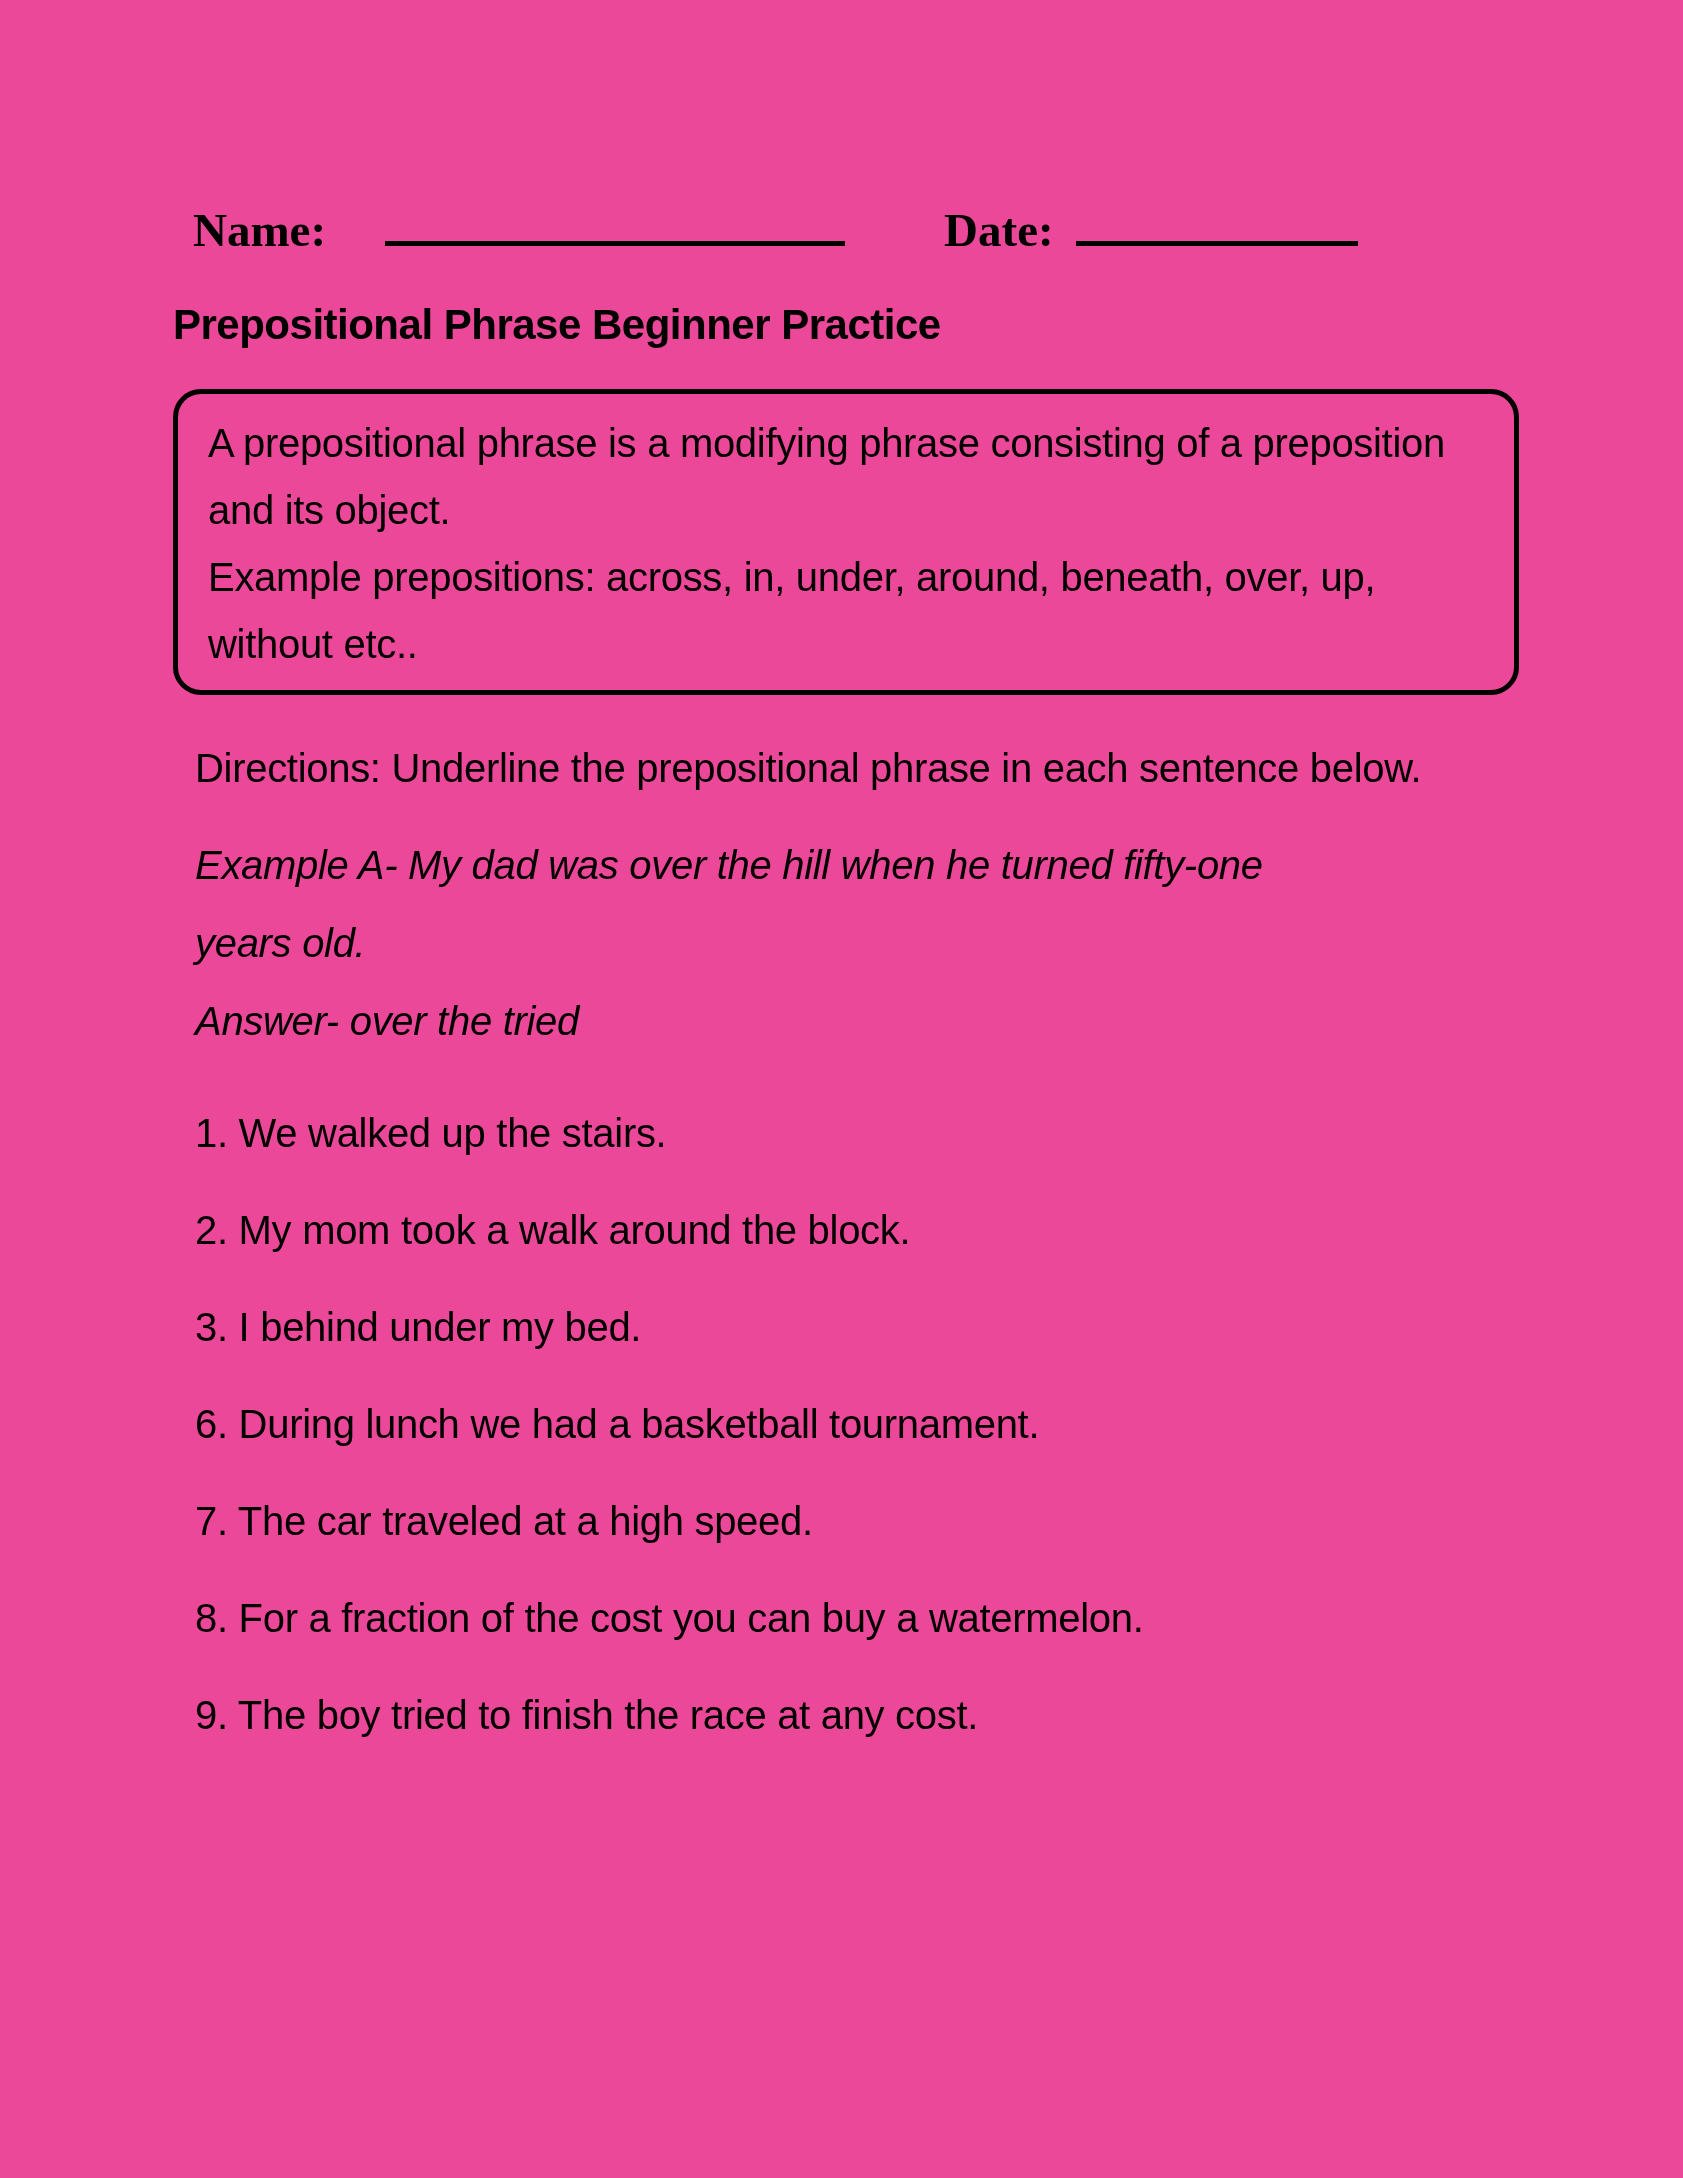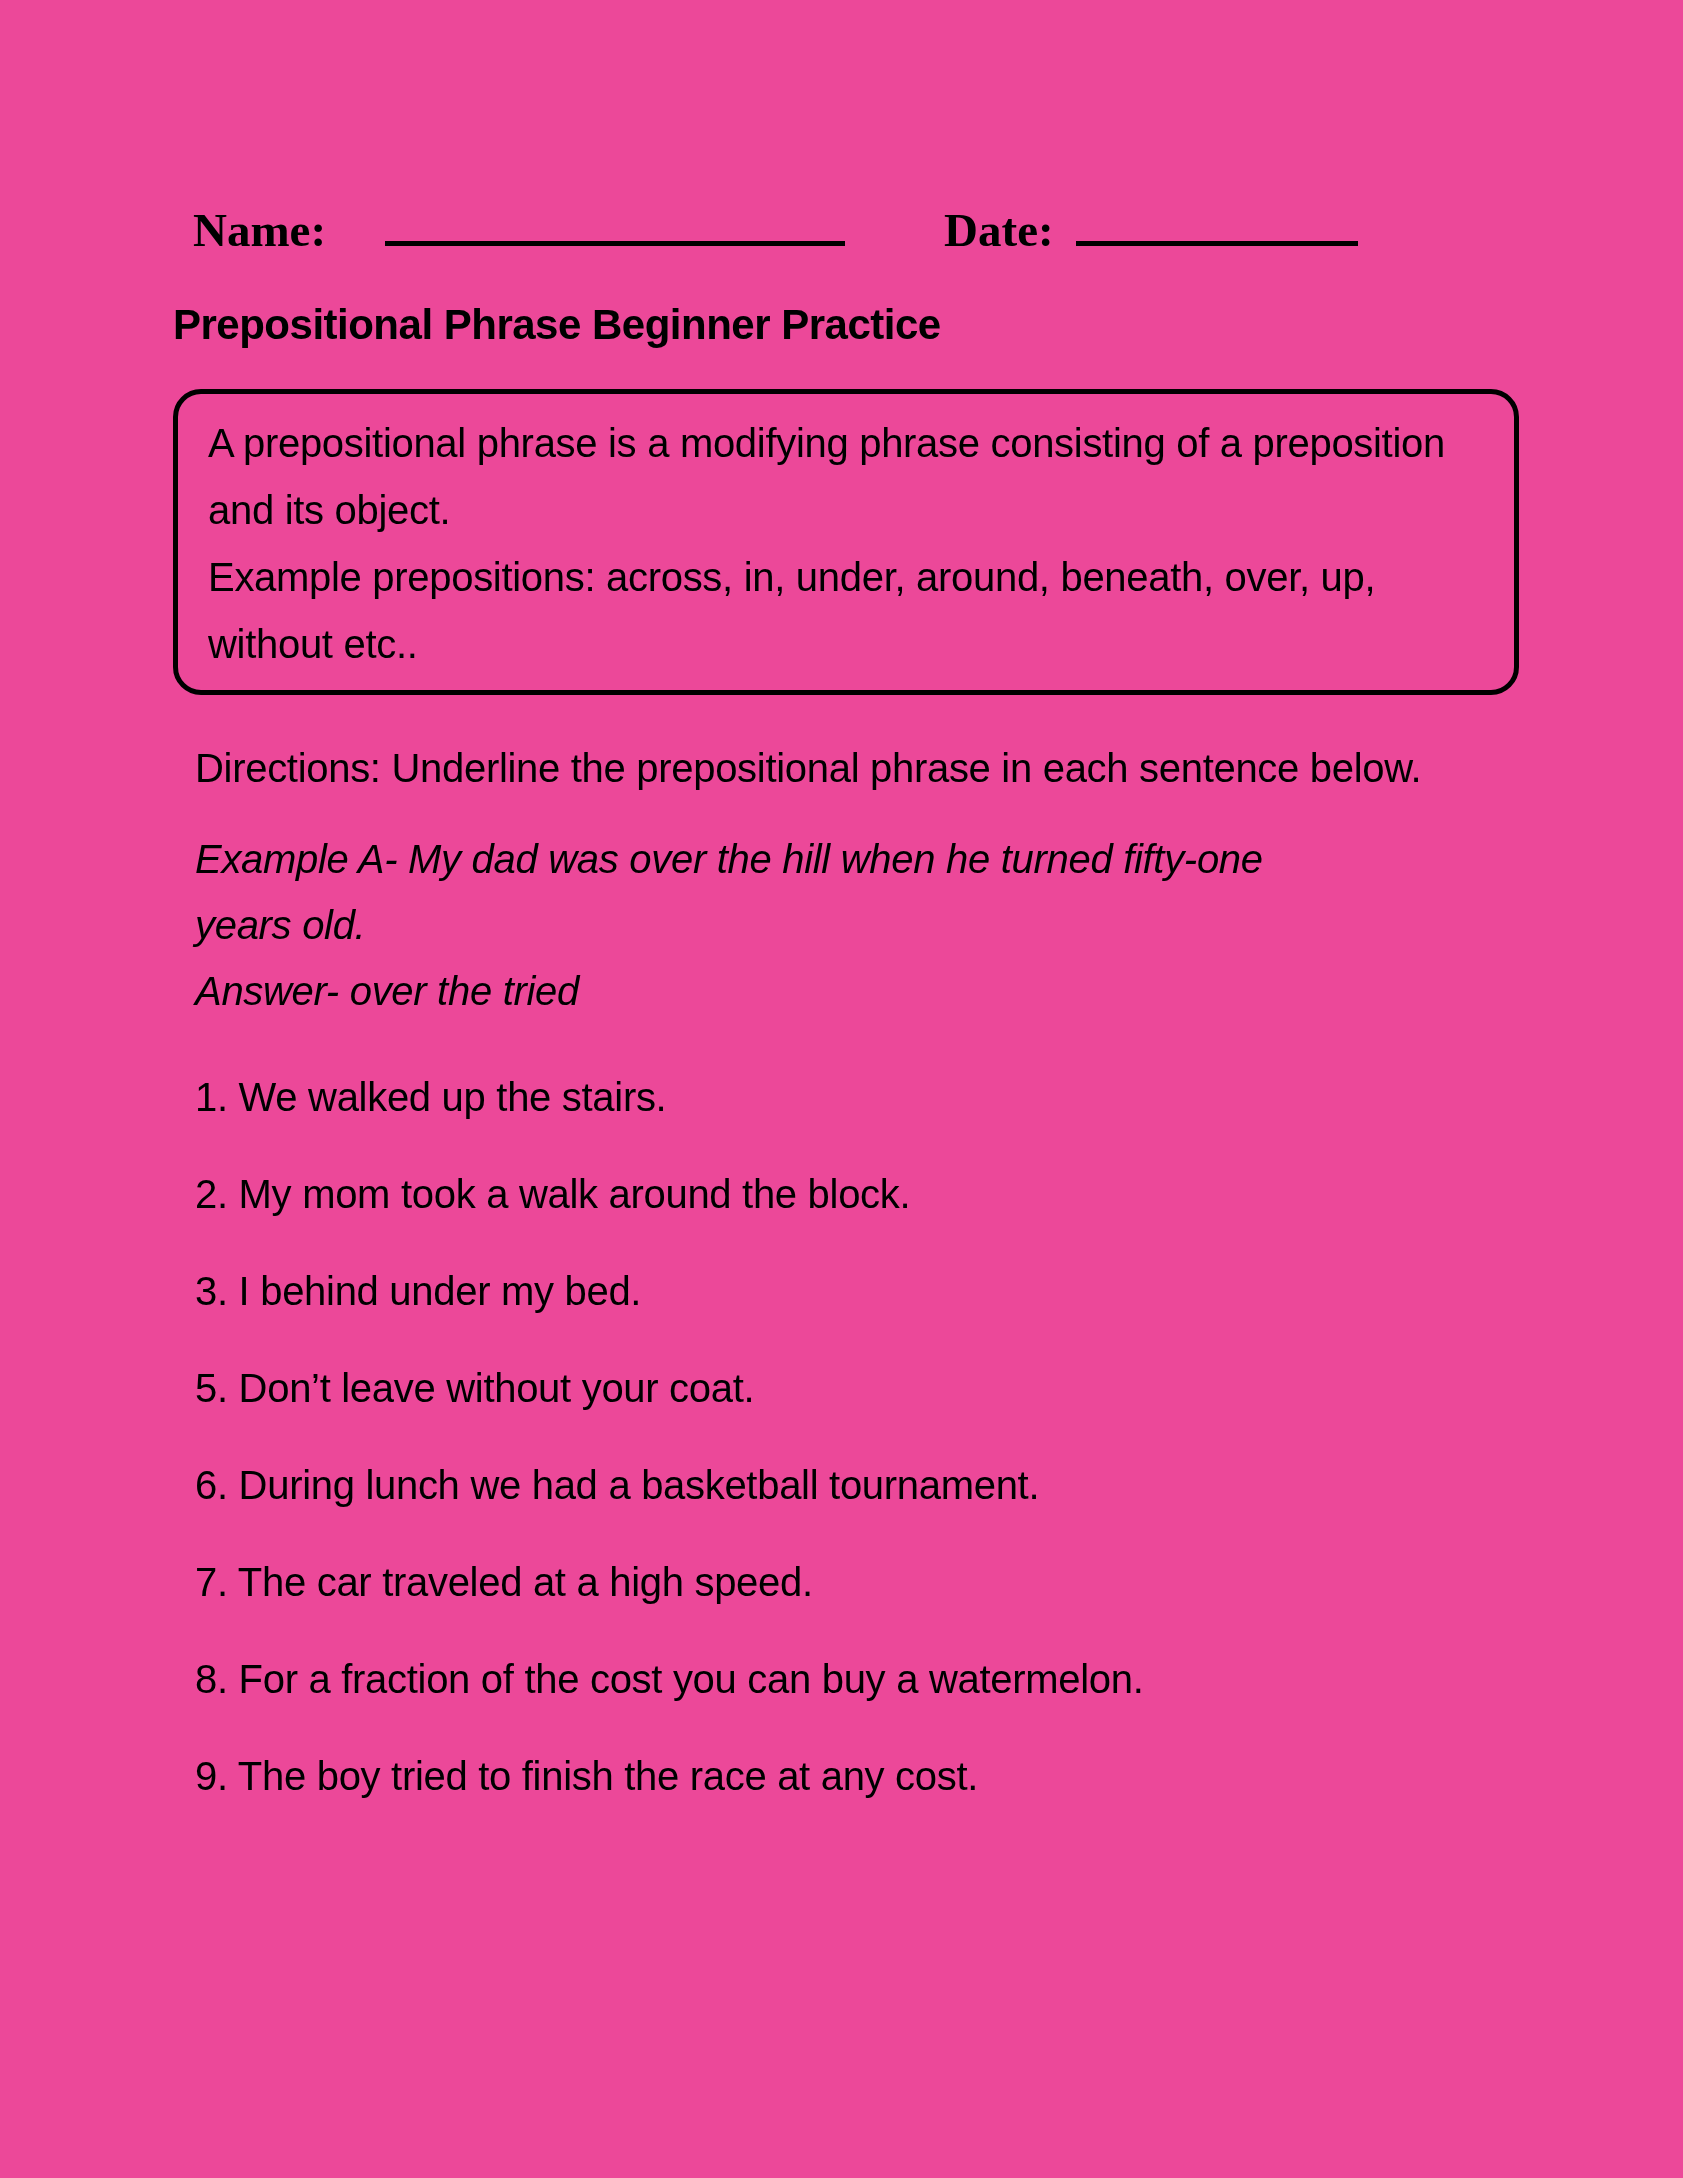--- a/index.html
+++ b/index.html
@@ -62,21 +62,21 @@
     font-size: 40px;
     line-height: 67px;
     letter-spacing: -0.3px;
   }
 
   
   .example-block {
     margin: 24px 0 0 195px;
     font-style: italic;
     font-size: 40px;
-    line-height: 66px;
+    line-height: 78px;
     letter-spacing: -0.3px;
   }
   .example-prompt { max-width: 1139px; }
 
   
   .sentence-list {
     margin: 28px 0 0 195px;
     font-size: 40px;
     letter-spacing: -0.3px;
   }
@@ -109,21 +109,20 @@
 
   <div class="example-block">
     <p class="example-prompt">Example A- My dad was over the hill when he turned fifty-one years old.</p>
     <p class="example-answer">Answer- over the tried</p>
   </div>
 
   <div class="sentence-list">
     <p class="sentence"><span>1.</span> <span>We walked up the stairs.</span></p>
     <p class="sentence"><span>2.</span> <span>My mom took a walk around the block.</span></p>
     <p class="sentence"><span>3.</span> <span>I behind under my bed.</span></p>
-    <p class="sentence"><span>5.</span> <span>Don’t leave without your coat.</span></p>
     <p class="sentence"><span>6.</span> <span>During lunch we had a basketball tournament.</span></p>
     <p class="sentence"><span>7.</span> <span>The car traveled at a high speed.</span></p>
     <p class="sentence"><span>8.</span> <span>For a fraction of the cost you can buy a watermelon.</span></p>
     <p class="sentence"><span>9.</span> <span>The boy tried to finish the race at any cost.</span></p>
   </div>
 
 </div>
 
 
 </body></html>

